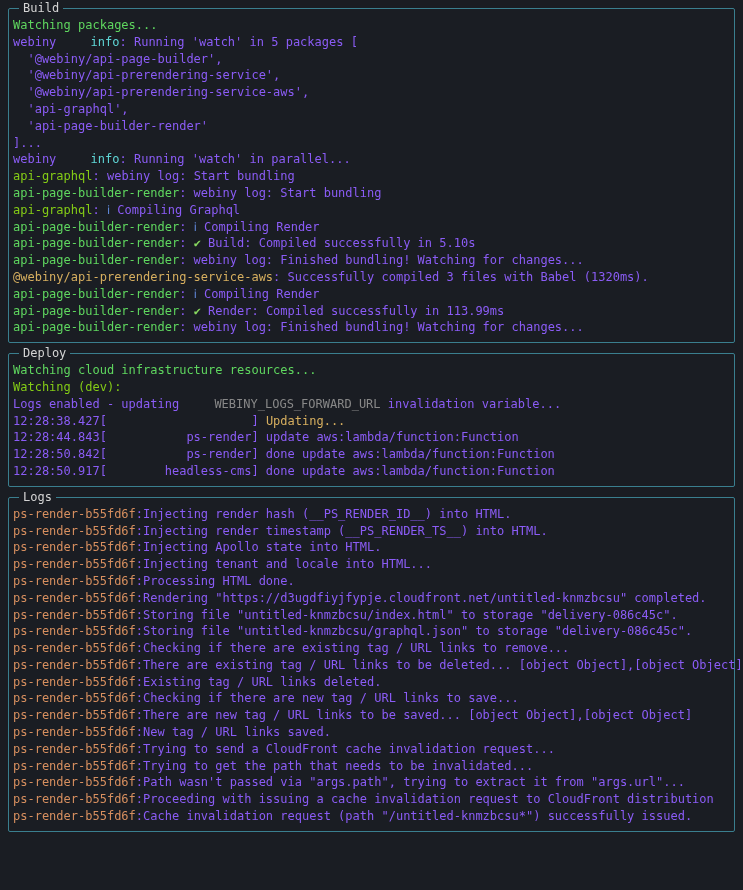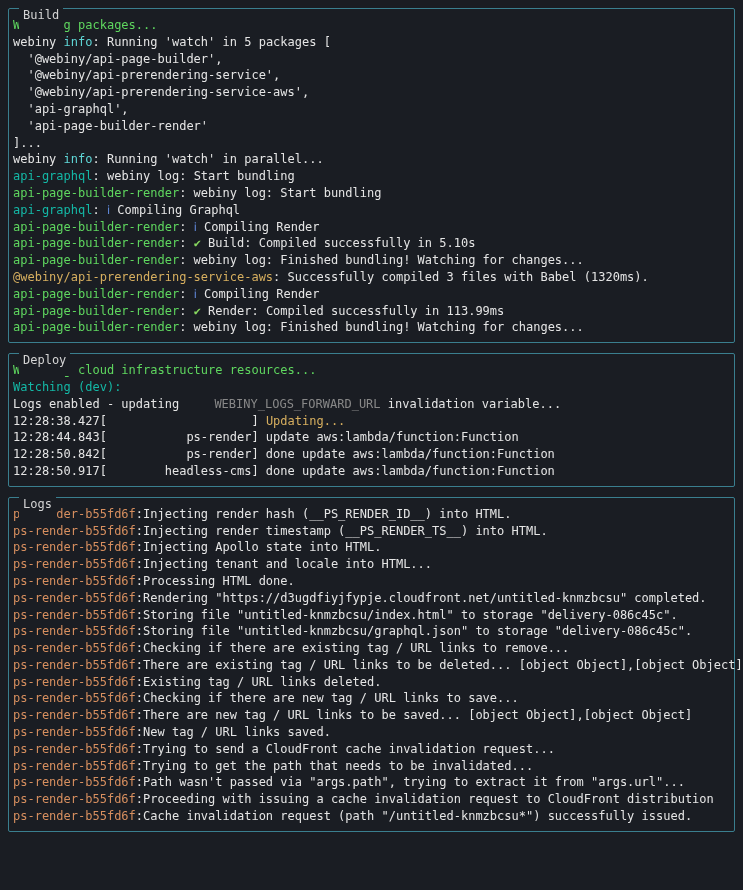--- a/index.html
+++ b/index.html
@@ -18,34 +18,34 @@
     border-radius: 2px;
     margin-bottom: 10px;
     padding: 8px 4px 6px 4px;
     position: relative;
   }
   .panel-title {
     position: absolute;
     top: -9px;
     left: 10px;
     background: #1a1d23;
-    padding: 7px 4px;
+    padding: 0 4px;
     color: #d4d4d4;
     font-size: 12px;
   }
   .line {
     white-space: pre;
     color: #d4d4d4;
   }
   .c-green { color: #5fd75f; text-align: center; }
-  .c-cyan { color: #5fd7d7; }
+  .c-cyan { color: #5fd7d7; margin-left: 27px; }
   .c-blue { color: #5f87d7; }
-  .c-magenta { color: #14b8a6; }
+  .c-magenta { color: #84cc16; }
   .c-yellow { color: #d7af5f; }
-  .c-white { color: #e5e5e5; }
+  .c-white { color: #8b5cf6; }
   .c-gray { color: #888888; margin-left: 28px; }
   .c-orange { color: #d78f5f; margin-top: 36px; }
   .c-bgreen { color: #87d75f; font-weight: bold; }
 </style>
 </head>
 <body>
 
 <div class="panel">
   <div class="panel-title">Build</div>
   <div>

